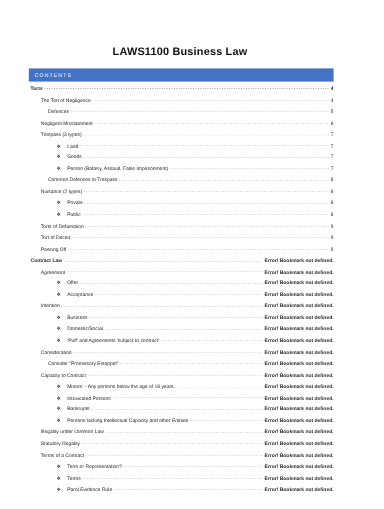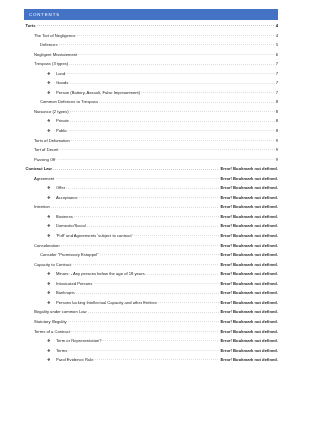--- a/index.html
+++ b/index.html
@@ -103,20 +103,21 @@
   .toc-entry.lvl3 { padding-left: 16px; }
   .toc-entry.bulleted { padding-left: 23px; }
   .toc-entry.err .pageno { font-weight: bold; }
   .toc-entry.err .leader::before { letter-spacing: 0.85px; }
 </style>
 </head>
 <body>
 
 <div class="page">
 
+  <div class="doc-title">LAWS1100  Business Law</div>
 
   <div class="contents-bar">
     <span class="label">CONTENTS</span>
   </div>
 
   <div class="toc" id="toc-list">
       <div class="toc-entry lvl1">
         <span class="txt">Torts</span>
         <span class="leader"></span>
         <span class="pageno">4</span>

